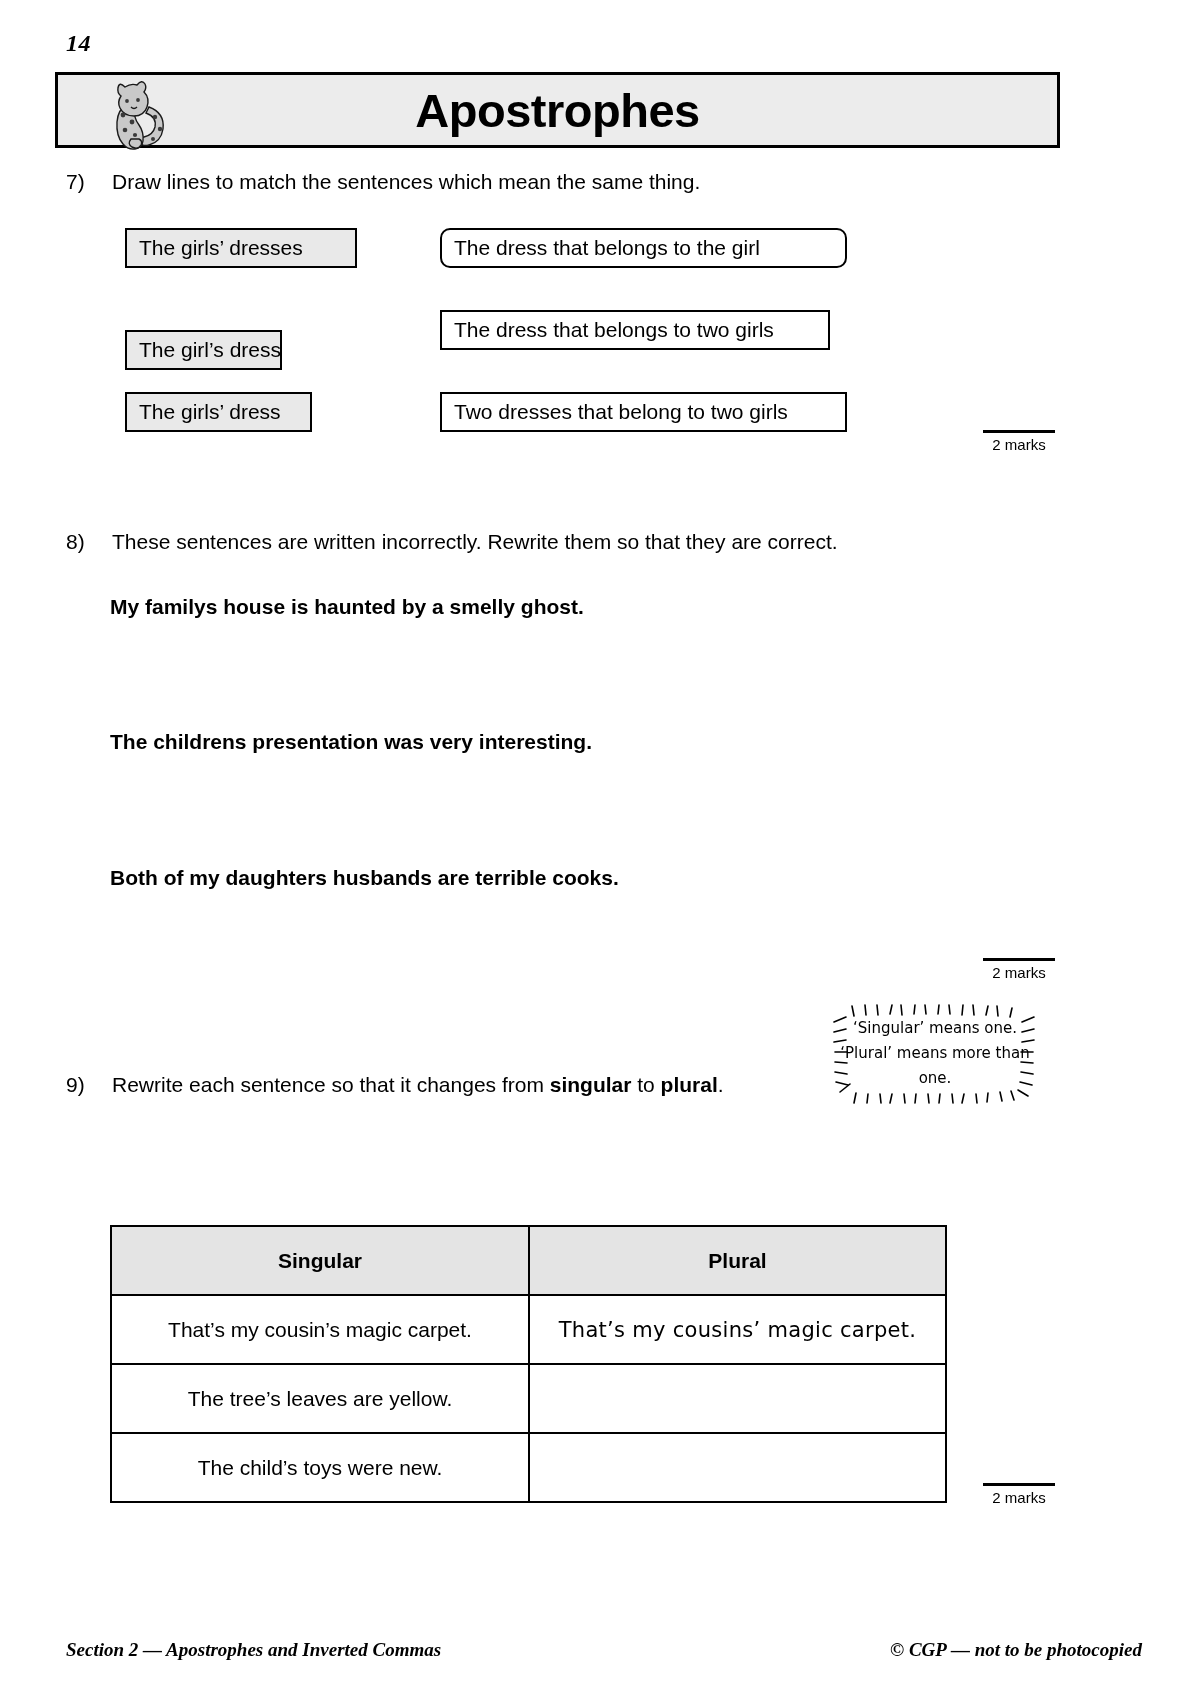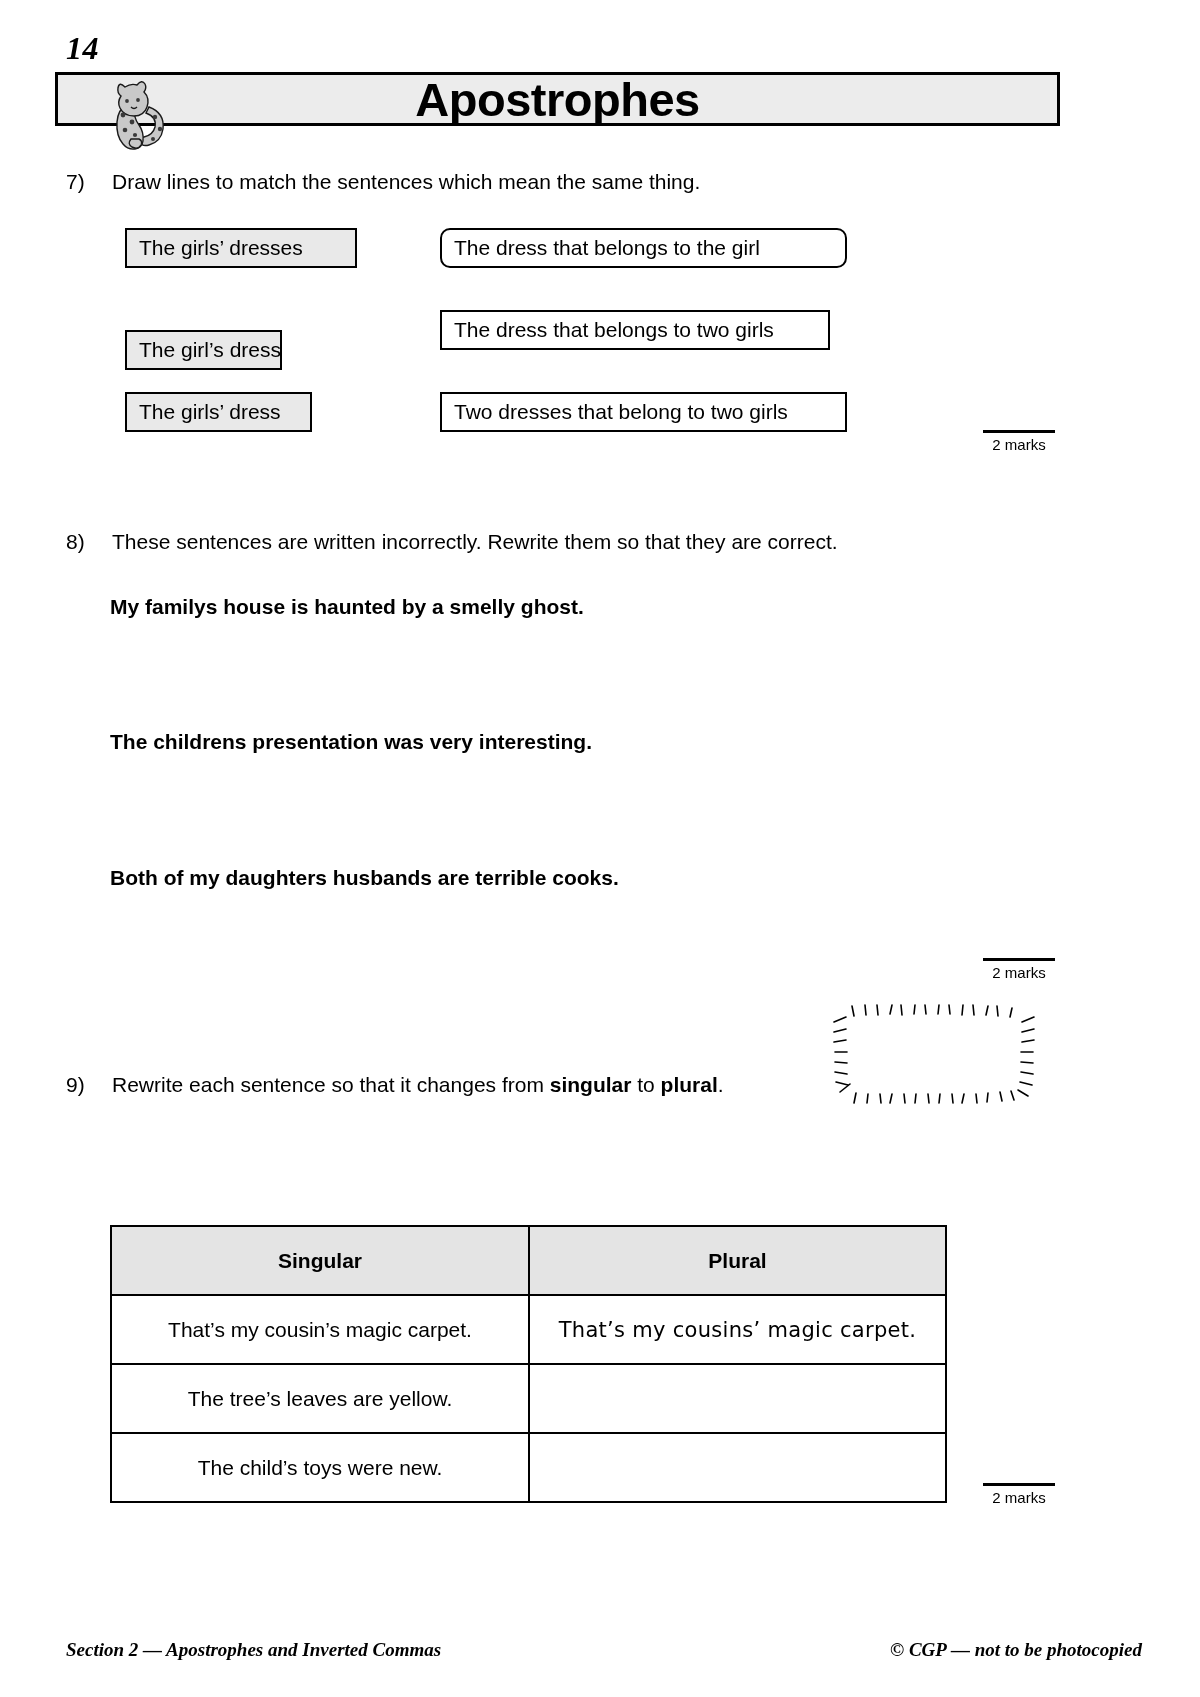--- a/index.html
+++ b/index.html
@@ -15,29 +15,29 @@
     overflow: hidden;
   }
 
   
   .page-number {
     position: absolute;
     left: 66px; top: 30px;
     font-family: "Liberation Serif", serif;
     font-style: italic;
     font-weight: bold;
-    font-size: 32px;
+    font-size: 24px;
     letter-spacing: 0.5px;
   }
 
   
   .title-banner {
     position: absolute;
     left: 55px; top: 72px;
-    width: 1005px; height: 54px;
+    width: 1005px; height: 76px;
     border: 3px solid #000;
     background: #ececec;
     display: flex;
     align-items: center;
     justify-content: center;
   }
   .title-text {
     font-family: "Liberation Sans", sans-serif;
     font-weight: bold;
     font-size: 47px;
@@ -281,20 +281,21 @@
       <line x1="102" y1="90" x2="103" y2="99"></line>
         <line x1="114" y1="90" x2="113" y2="99"></line>
       <line x1="126" y1="90" x2="127" y2="99"></line>
         <line x1="138" y1="90" x2="136" y2="99"></line>
       <line x1="150" y1="90" x2="151" y2="99"></line>
         <line x1="162" y1="89" x2="161" y2="98"></line>
       <line x1="174" y1="88" x2="176" y2="97"></line>
         <line x1="185" y1="87" x2="188" y2="96"></line>
     </g>
   </svg>
+  <div class="tip-text">‘Singular’ means one. ‘Plural’ means more than one.</div>
 </div>
 
 <div class="qnum" style="left:66px; top:1073px;">9)</div>
 <div class="qtext" style="left:112px; top:1073px;"><span>Rewrite each sentence so that it changes from </span><b>singular</b><span> to </span><b>plural</b><span>.</span></div>
 
 <table class="sp-table">
   <colgroup>
       <col class="c1">
       <col class="c2">
     </colgroup>

